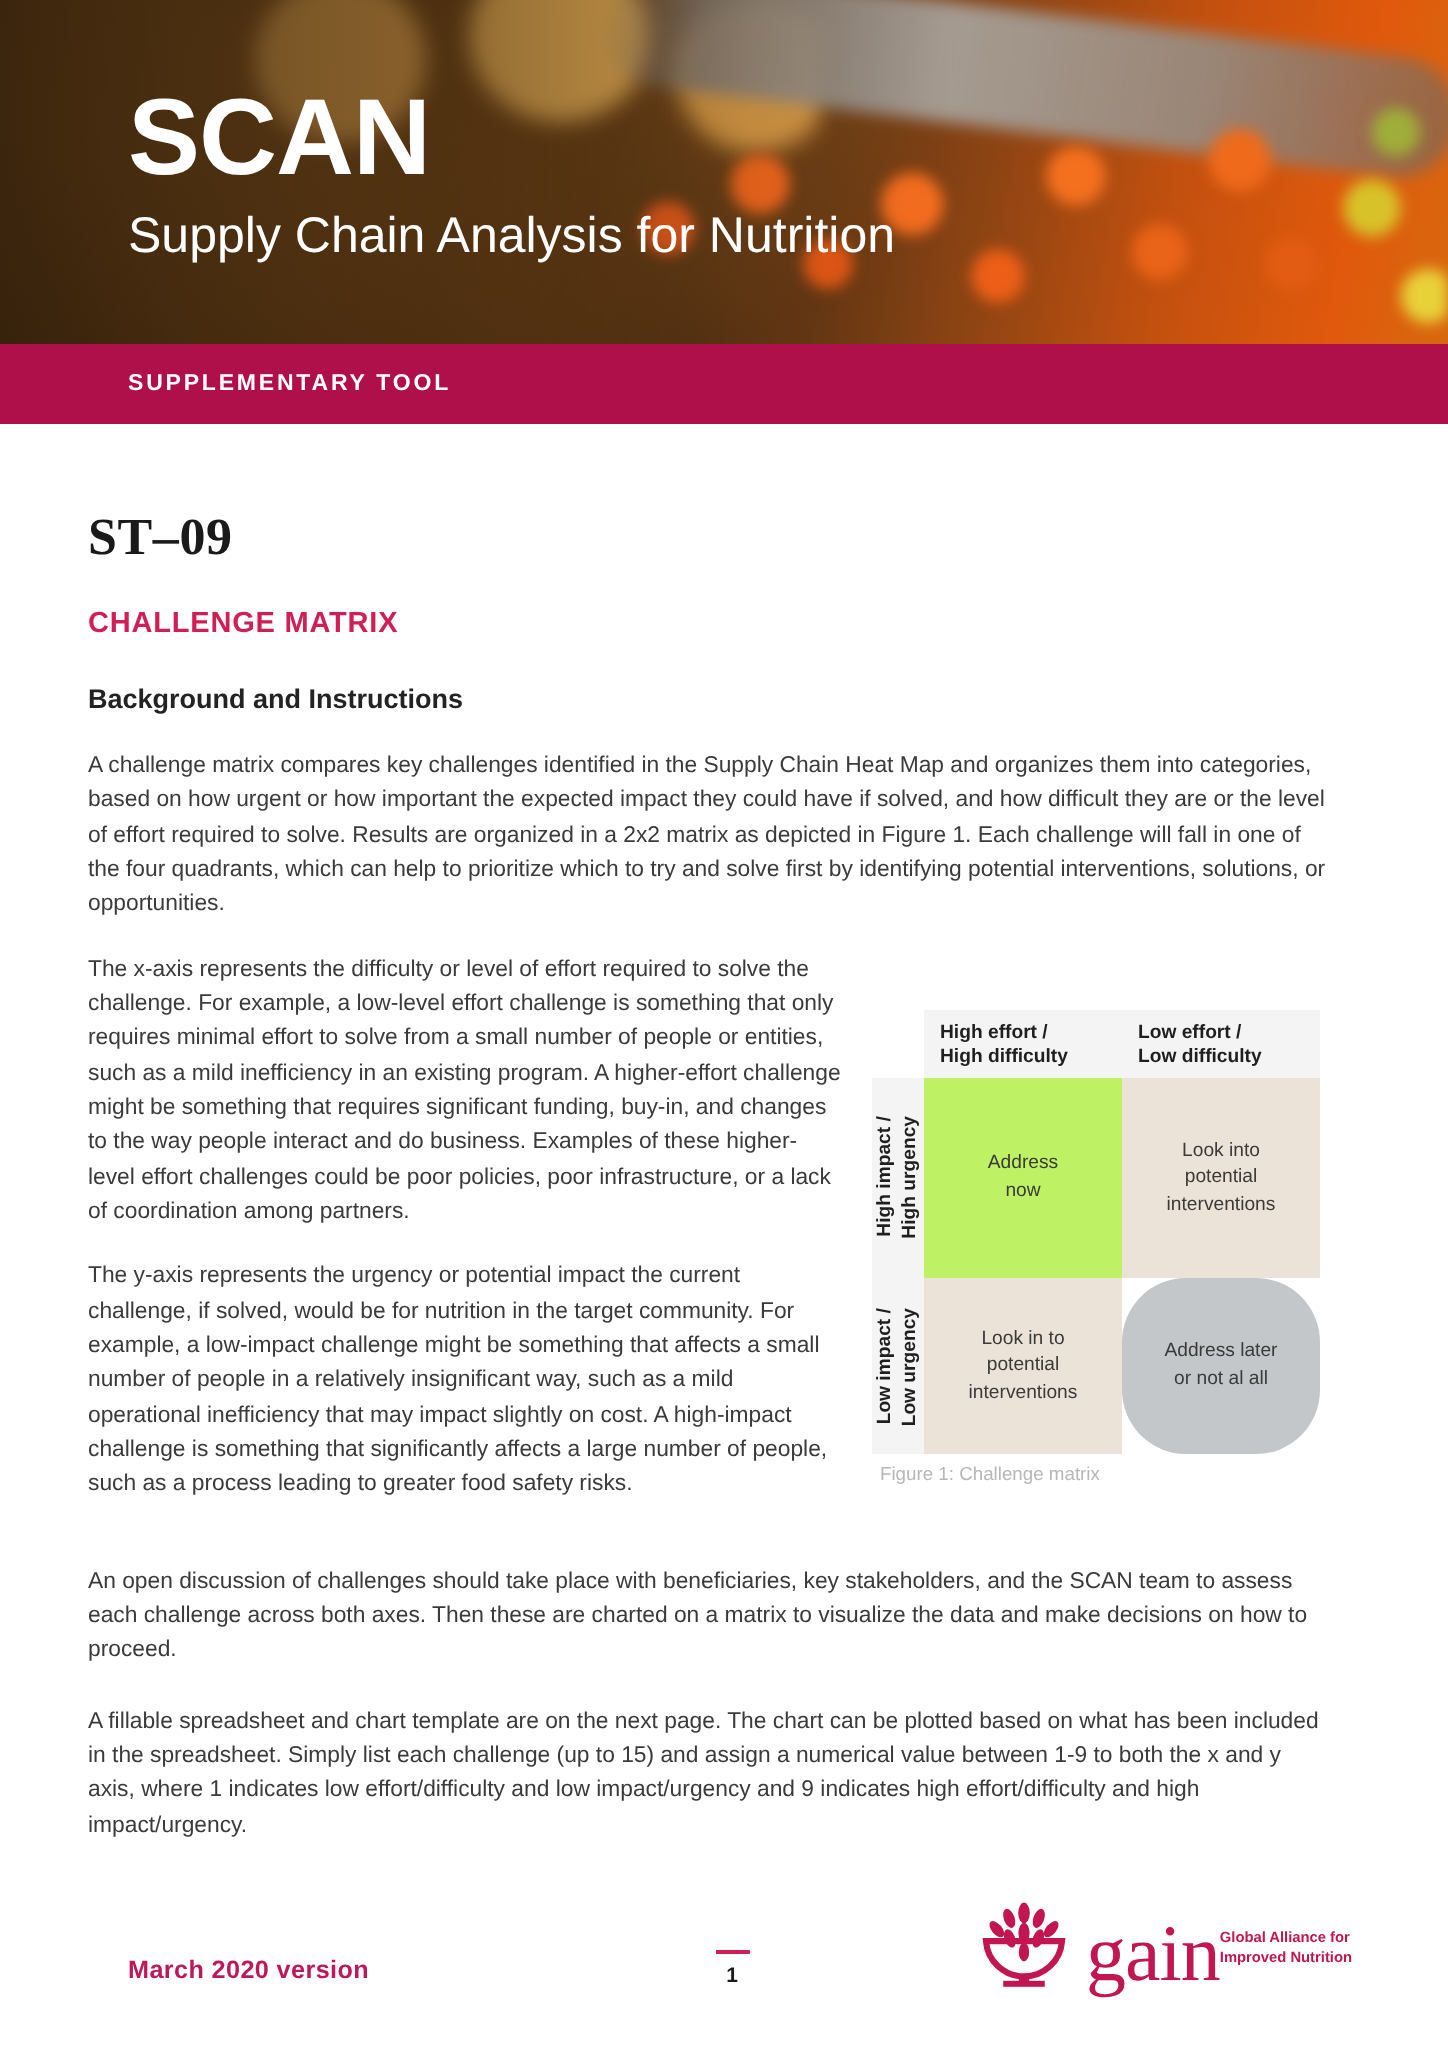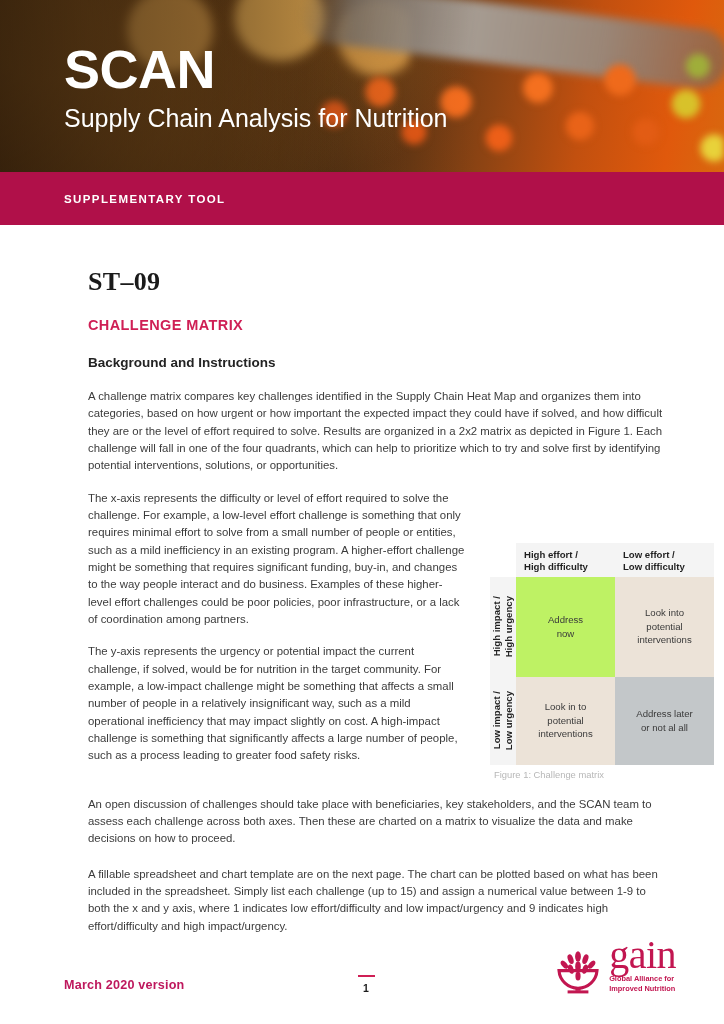--- a/index.html
+++ b/index.html
@@ -79,51 +79,51 @@
     font-size: 54px; font-weight: bold; color: #ffffff;
     letter-spacing: -0.5px; line-height: 1; margin: 0;
   }
   .hero-sub {
     font-size: 25px; color: #ffffff; font-weight: normal;
     margin: 10px 0 0 0; line-height: 1;
   }
 
   
   .banner {
-    width: 724px; height: 53px;
+    width: 724px; height: 40px;
     background: #b01049;
     display: flex; align-items: center; text-align: center;
   }
   .banner-label {
     color: #ffffff; font-size: 11.5px; font-weight: bold;
     letter-spacing: 1.4px; padding-left: 64px;
   }
 
   
-  .content { padding: 42px 58px 0 88px; }
+  .content { padding: 42px 58px 0 44px; }
   .doc-code {
     font-family: "Liberation Serif", serif;
     font-size: 26px; font-weight: bold; color: #1a1a1a;
     margin: 0 0 20px 0; letter-spacing: .3px;
   }
   .doc-subject {
     font-size: 14.5px; font-weight: bold; color: #cf1f55;
     letter-spacing: .4px; margin: 0 0 22px 0;
   }
   .section-heading {
     font-size: 13.5px; font-weight: bold; color: #232323;
     margin: 0 0 18px 0;
   }
   p.body {
     font-size: 11.4px; line-height: 1.52; color: #3b3b3b;
     margin: 0 0 15px 0; text-align: left;
   }
 
   
-  .cols { display: flex; gap: 24px; align-items: flex-end; }
+  .cols { display: flex; gap: 14px; align-items: center; }
   .col-left { width: 378px; flex: none; }
   .col-right { width: 224px; flex: none; padding-top: 4px; }
 
   
   .matrix {
     display: grid;
     grid-template-columns: 26px 1fr 1fr;
     grid-template-rows: 34px 100px 88px;
     width: 224px;
   }
@@ -142,21 +142,21 @@
     font-size: 9.6px; font-weight: bold; color: #1f1f1f;
     line-height: 1.28; text-align: center; white-space: pre-line;
   }
   .mx-cell {
     display: flex; align-items: center; justify-content: center;
     text-align: center; font-size: 9.6px; color: #3a3a3a;
     line-height: 1.42; padding: 4px;
   }
   .mx-pink  { background: #bef264; }
   .mx-beige { background: #ece3d8; }
-  .mx-grey  { background: #c3c7c9; }
+  .mx-grey  { background: #c3c7c9; border-radius: 32px; }
 
   .fig-caption {
     font-size: 9.4px; color: #b7b7b7; margin-top: 4px; padding-left: 4px;
   }
 
   
   .tail { margin-top: 16px; }
   .tail p.body { margin-bottom: 18px; }
 
   
@@ -177,21 +177,21 @@
     width: 17px; height: 2.5px; background: #cf1f55;
     margin: 0 auto 5px auto;
   }
   .foot-num { font-size: 10.5px; font-weight: bold; color: #1c1c1c; }
 
   .logo {
     position: absolute; right: 48px; bottom: 30px;
     display: flex; align-items: flex-end; gap: 8px;
   }
   .logo-mark { width: 46px; height: 44px; display: block; }
-  .logo-type { display: flex; flex-direction: column; }
+  .logo-type { display: flex; flex-direction: row; }
   .logo-word {
     font-family: "Liberation Serif", serif;
     font-size: 40px; line-height: .82; color: #c21650;
     letter-spacing: -0.5px;
   }
   .logo-tag {
     font-size: 7.4px; font-weight: bold; color: #c21650;
     line-height: 1.32; margin-top: 3px;
   }
 </style>

